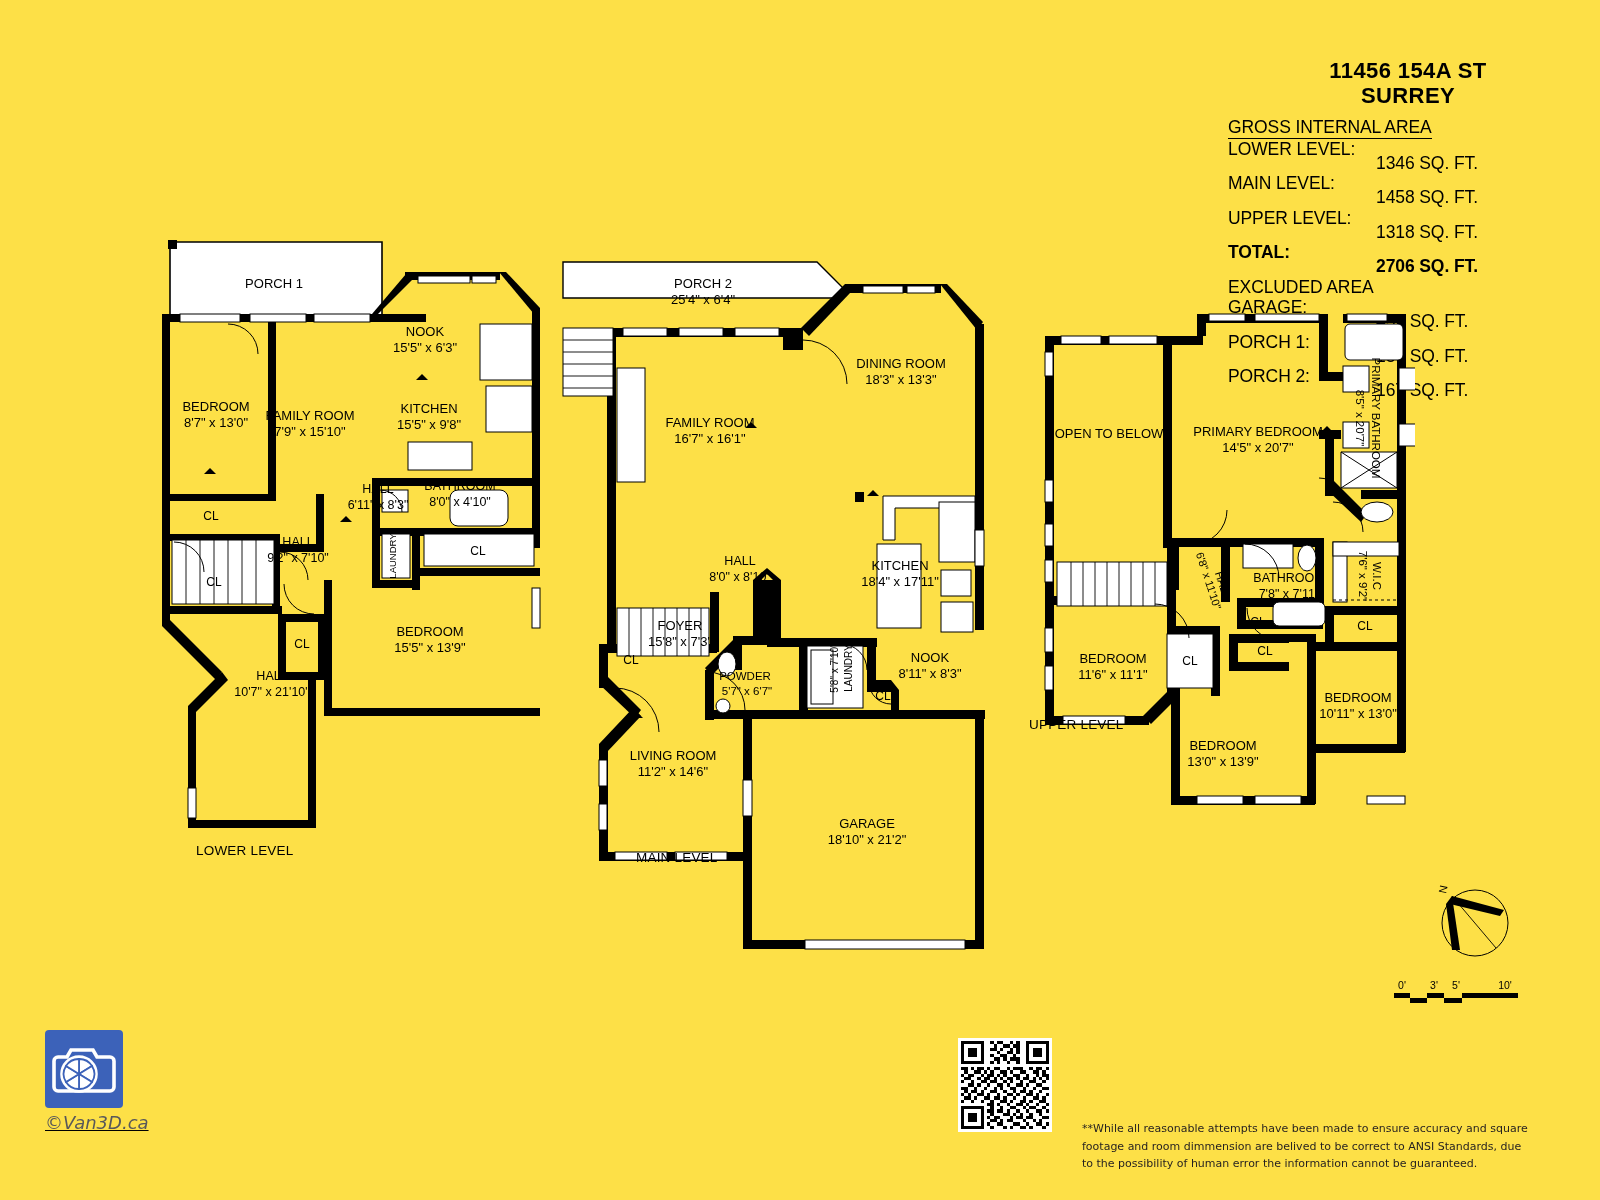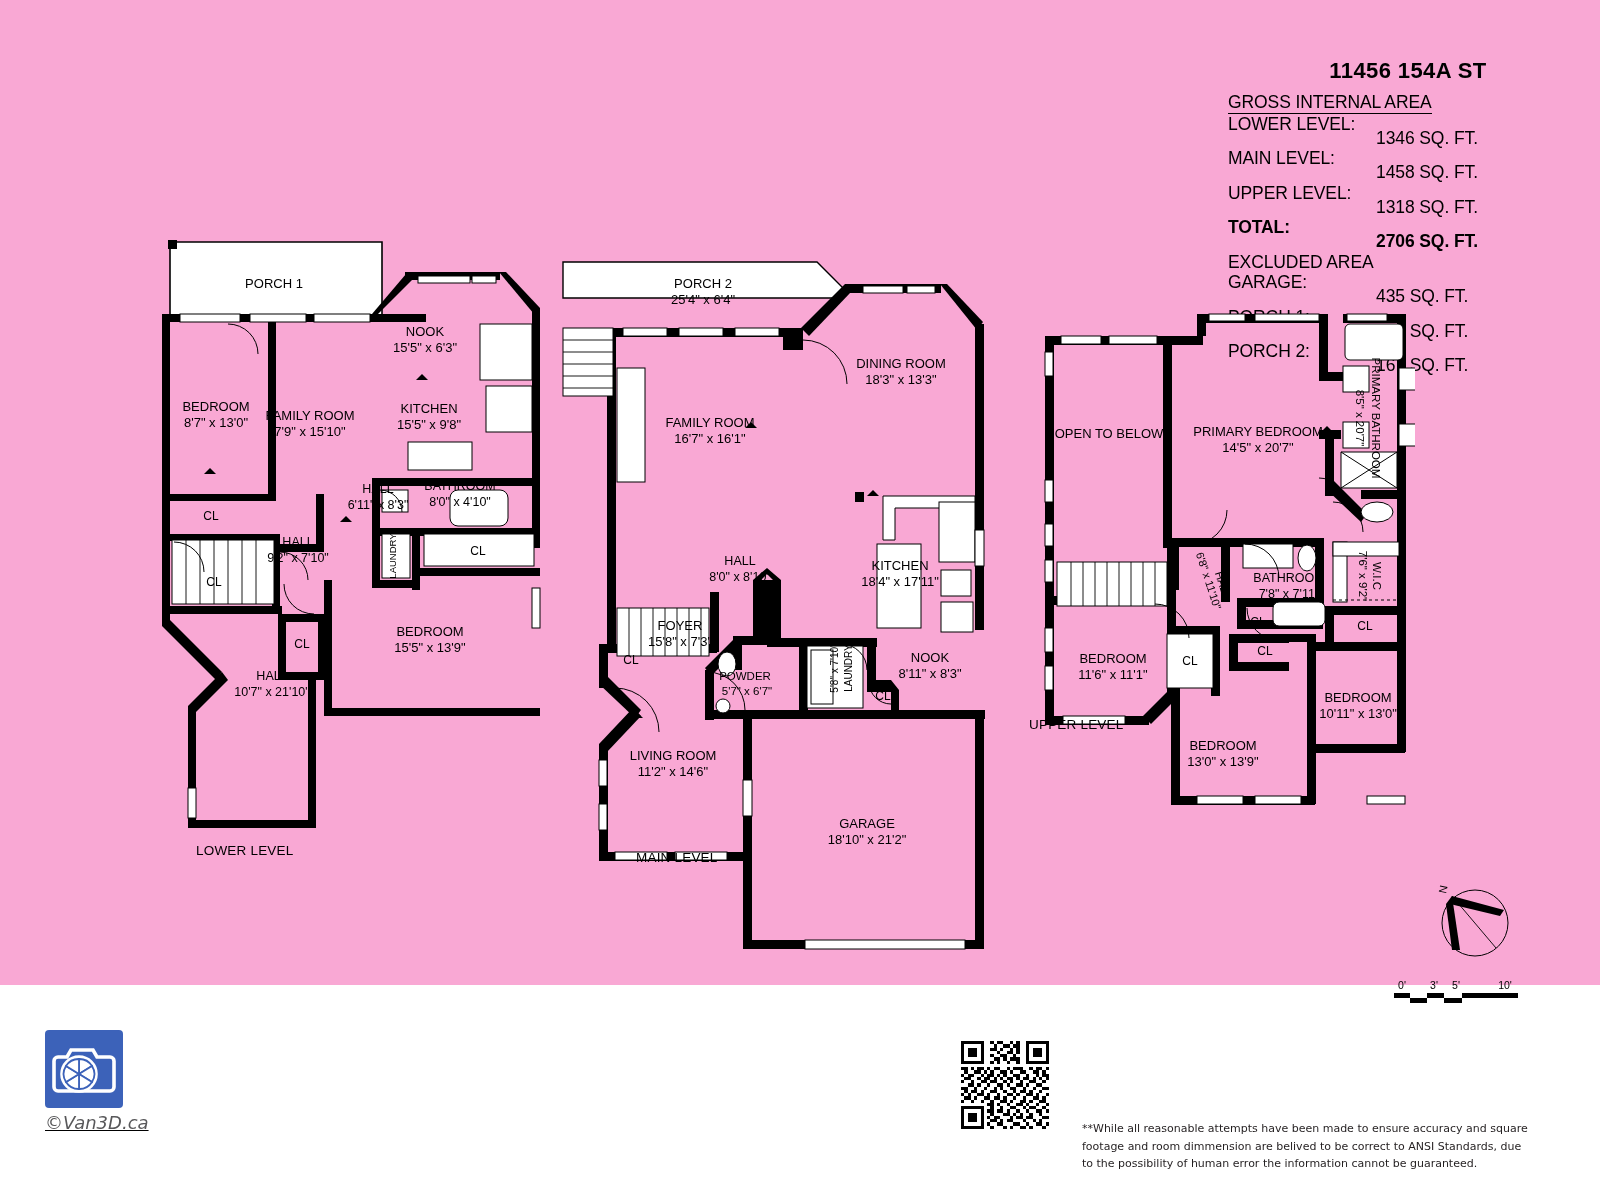--- a/index.html
+++ b/index.html
@@ -5,22 +5,22 @@
   * { box-sizing: border-box; }
   html, body {
     margin: 0; padding: 0;
     width: 1600px; height: 1200px;
     background: #ffffff;
     font-family: "Liberation Sans", sans-serif;
     overflow: hidden;
   }
   #page {
     position: relative;
-    width: 1600px; height: 985px;
-    background: #f9a8d4;
+    width: 1600px; height: 1200px;
+    background: #fde047;
   }
 
   
   #header-block {
     position: absolute;
     left: 1228px; top: 58px;
     width: 360px;
   }
   #addr-line1, #addr-line2 {
     text-align: center;
@@ -107,20 +107,21 @@
     white-space: nowrap;
   }
 </style>
 </head>
 <body>
 
 <div id="page">
 
   <div id="header-block">
     <div id="addr-line1">11456 154A ST</div>
+    <div id="addr-line2">SURREY</div>
 
     <div id="area-table">
       <div><span class="area-section-title underlined">GROSS INTERNAL AREA</span></div>
 
       <div class="area-row">
         <span class="lbl">LOWER LEVEL:</span>
         <span class="val">1346 SQ. FT.</span>
       </div>
       <div class="area-row">
         <span class="lbl">MAIN LEVEL:</span>

